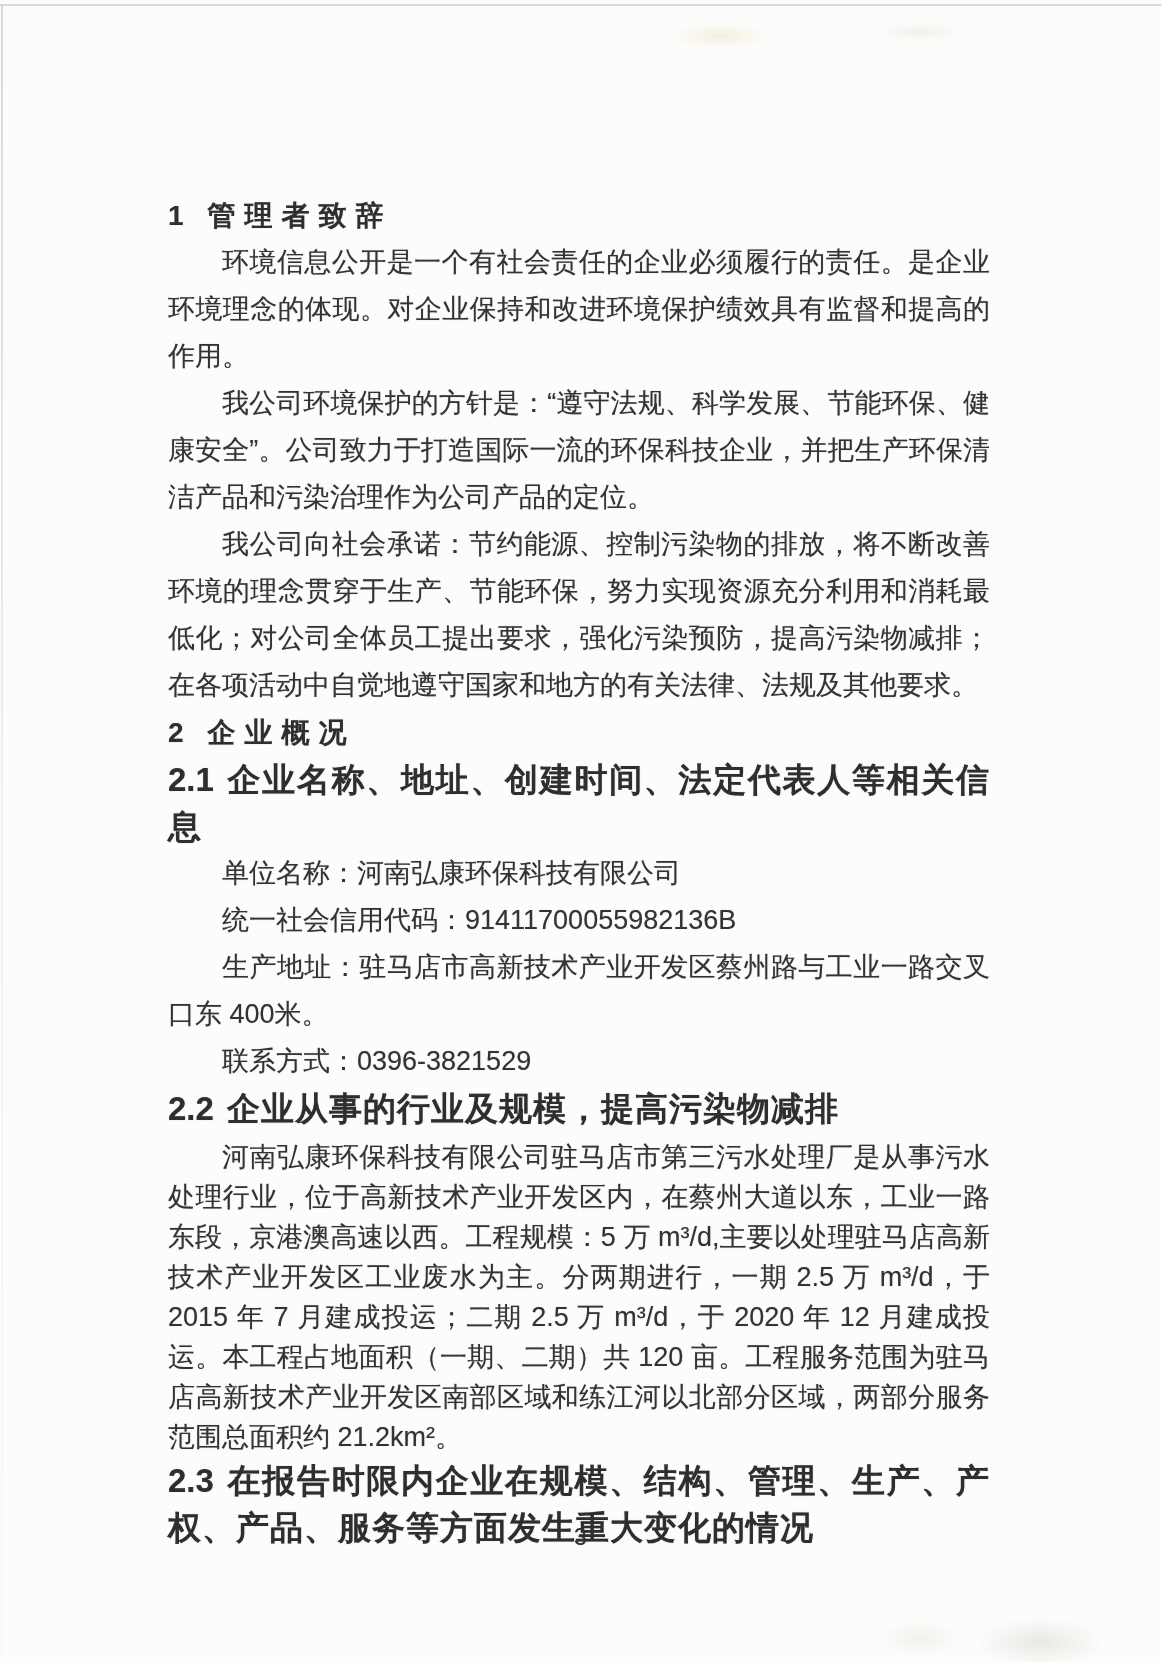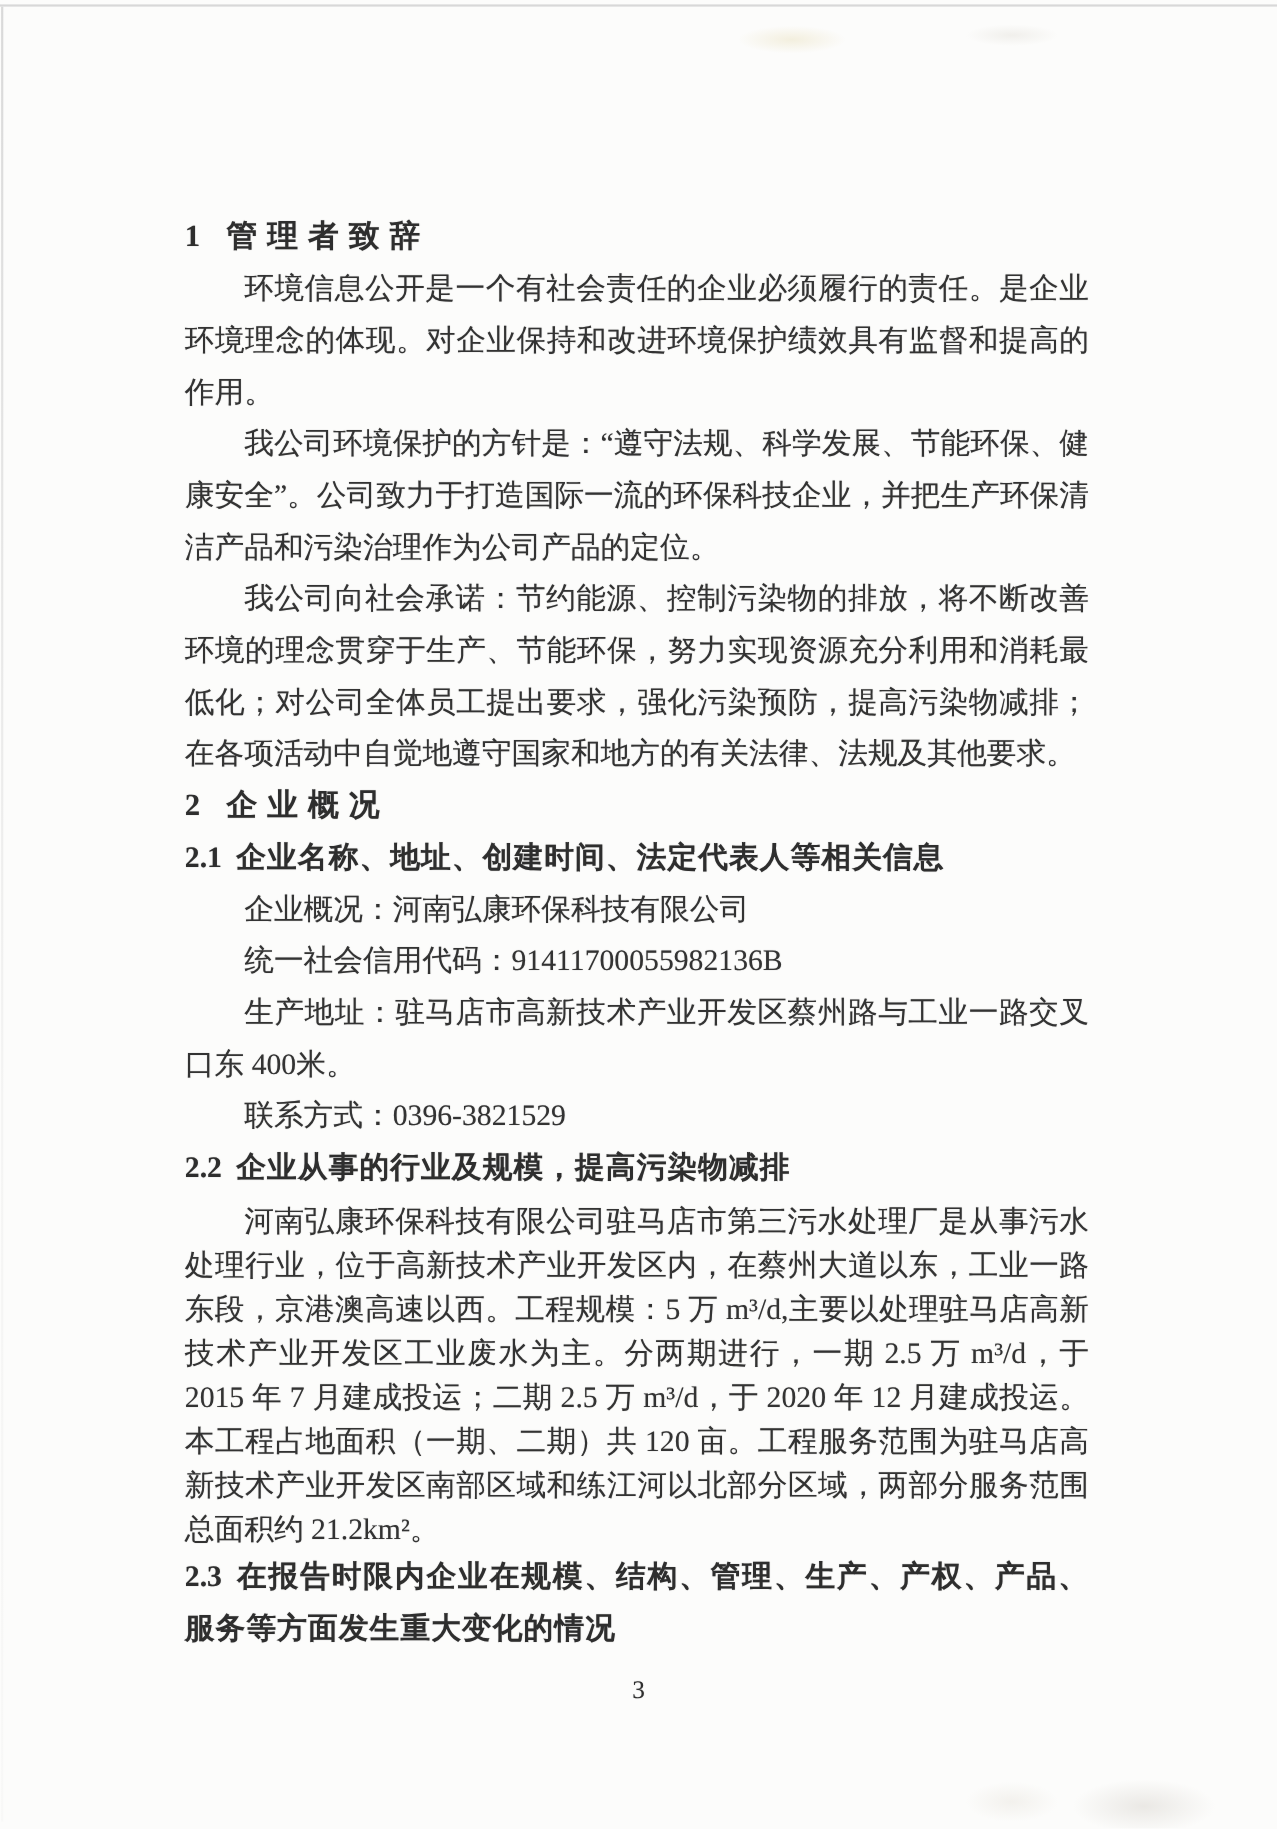--- a/index.html
+++ b/index.html
@@ -5,21 +5,21 @@
   html, body {
     margin: 0;
     padding: 0;
     background: #ffffff;
   }
   .page {
     position: relative;
     width: 1161px;
     height: 1663px;
     background: #fcfcfb;
-    font-family: Liberation Serif, serif;
+    font-family: Liberation Sans, sans-serif;
     color: #333333;
     overflow: hidden;
   }
   
   .scan-edge-top {
     position: absolute;
     top: 4px; left: 0; right: 0;
     height: 2px;
     background: #d8d8d8;
   }
@@ -60,21 +60,21 @@
     font-size: 28px;
     line-height: 47px;
     margin: 0;
     text-align: left;
     color: #2e2e2e;
   }
   .h1 .num { margin-right: 24px; }
   .h1 .title { letter-spacing: 9px; }
   .h2 {
     font-weight: bold;
-    font-size: 27px;
+    font-size: 33px;
     line-height: 47px;
     margin: 0;
     color: #2e2e2e;
     letter-spacing: 1px;
   }
   .h2 .num { margin-right: 13px; letter-spacing: 0; }
   p.body {
     margin: 0;
     text-indent: 2em;
   }
@@ -110,21 +110,21 @@
     <p class="body">环境信息公开是一个有社会责任的企业必须履行的责任。是企业环境理念的体现。对企业保持和改进环境保护绩效具有监督和提高的作用。</p>
 
     <p class="body">我公司环境保护的方针是：“遵守法规、科学发展、节能环保、健康安全”。公司致力于打造国际一流的环保科技企业，并把生产环保清洁产品和污染治理作为公司产品的定位。</p>
 
     <p class="body">我公司向社会承诺：节约能源、控制污染物的排放，将不断改善环境的理念贯穿于生产、节能环保，努力实现资源充分利用和消耗最低化；对公司全体员工提出要求，强化污染预防，提高污染物减排；在各项活动中自觉地遵守国家和地方的有关法律、法规及其他要求。</p>
 
     <h2 class="h1"><span class="num">2</span><span class="title">企业概况</span></h2>
 
     <h3 class="h2"><span class="num">2.1</span><span class="title">企业名称、地址、创建时间、法定代表人等相关信息</span></h3>
 
-    <p class="body">企业概况：河南弘康环保科技有限公司</p>
+    <p class="body">单位名称：河南弘康环保科技有限公司</p>
     <p class="body">统一社会信用代码：91411700055982136B</p>
     <p class="body">生产地址：驻马店市高新技术产业开发区蔡州路与工业一路交叉口东 400米。</p>
     <p class="body">联系方式：0396-3821529</p>
 
     <h3 class="h2"><span class="num">2.2</span><span class="title">企业从事的行业及规模，提高污染物减排</span></h3>
 
     <p class="body wide">河南弘康环保科技有限公司驻马店市第三污水处理厂是从事污水处理行业，位于高新技术产业开发区内，在蔡州大道以东，工业一路东段，京港澳高速以西。工程规模：5 万 m³/d,主要以处理驻马店高新技术产业开发区工业废水为主。分两期进行，一期 2.5 万 m³/d，于 2015 年 7 月建成投运；二期 2.5 万 m³/d，于 2020 年 12 月建成投运。本工程占地面积（一期、二期）共 120 亩。工程服务范围为驻马店高新技术产业开发区南部区域和练江河以北部分区域，两部分服务范围总面积约 21.2km²。</p>
 
     <h3 class="h2"><span class="num">2.3</span><span class="title">在报告时限内企业在规模、结构、管理、生产、产权、产品、服务等方面发生重大变化的情况</span></h3>
 

